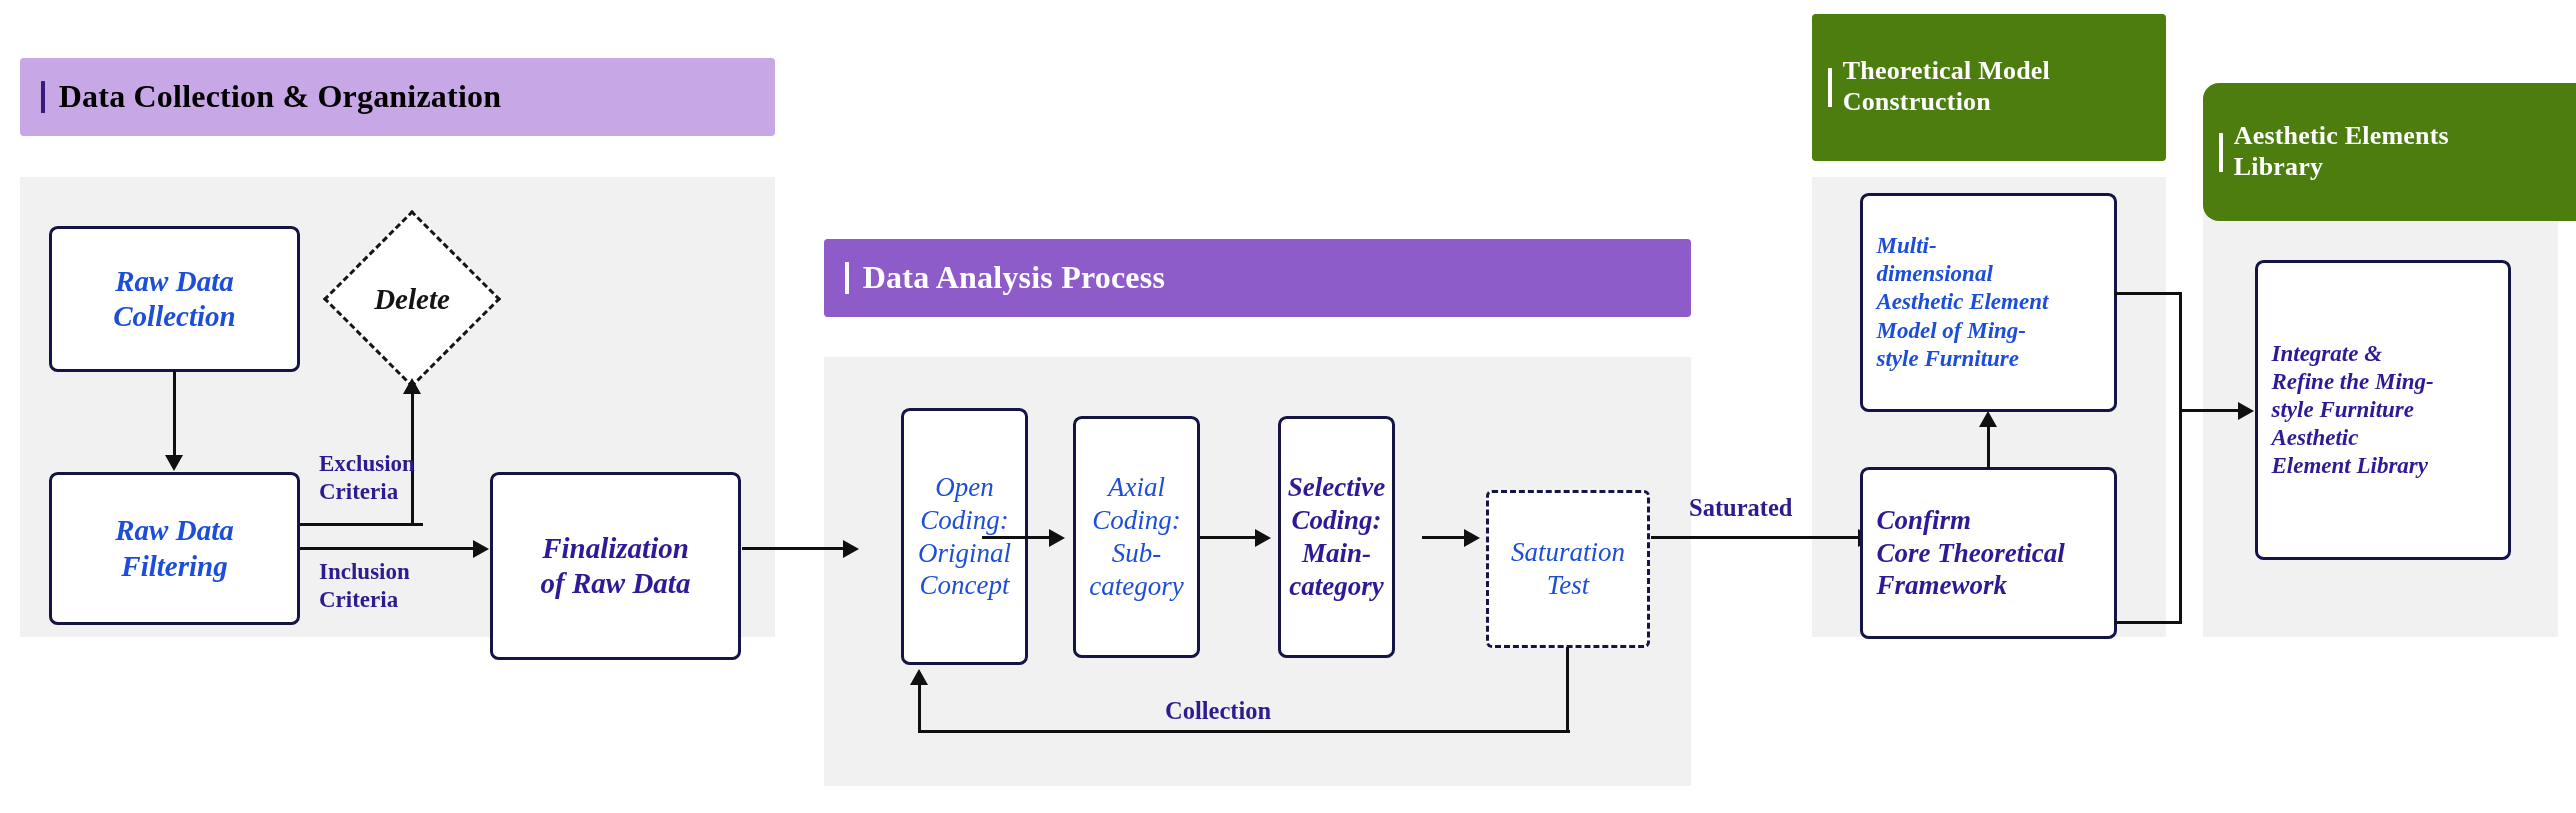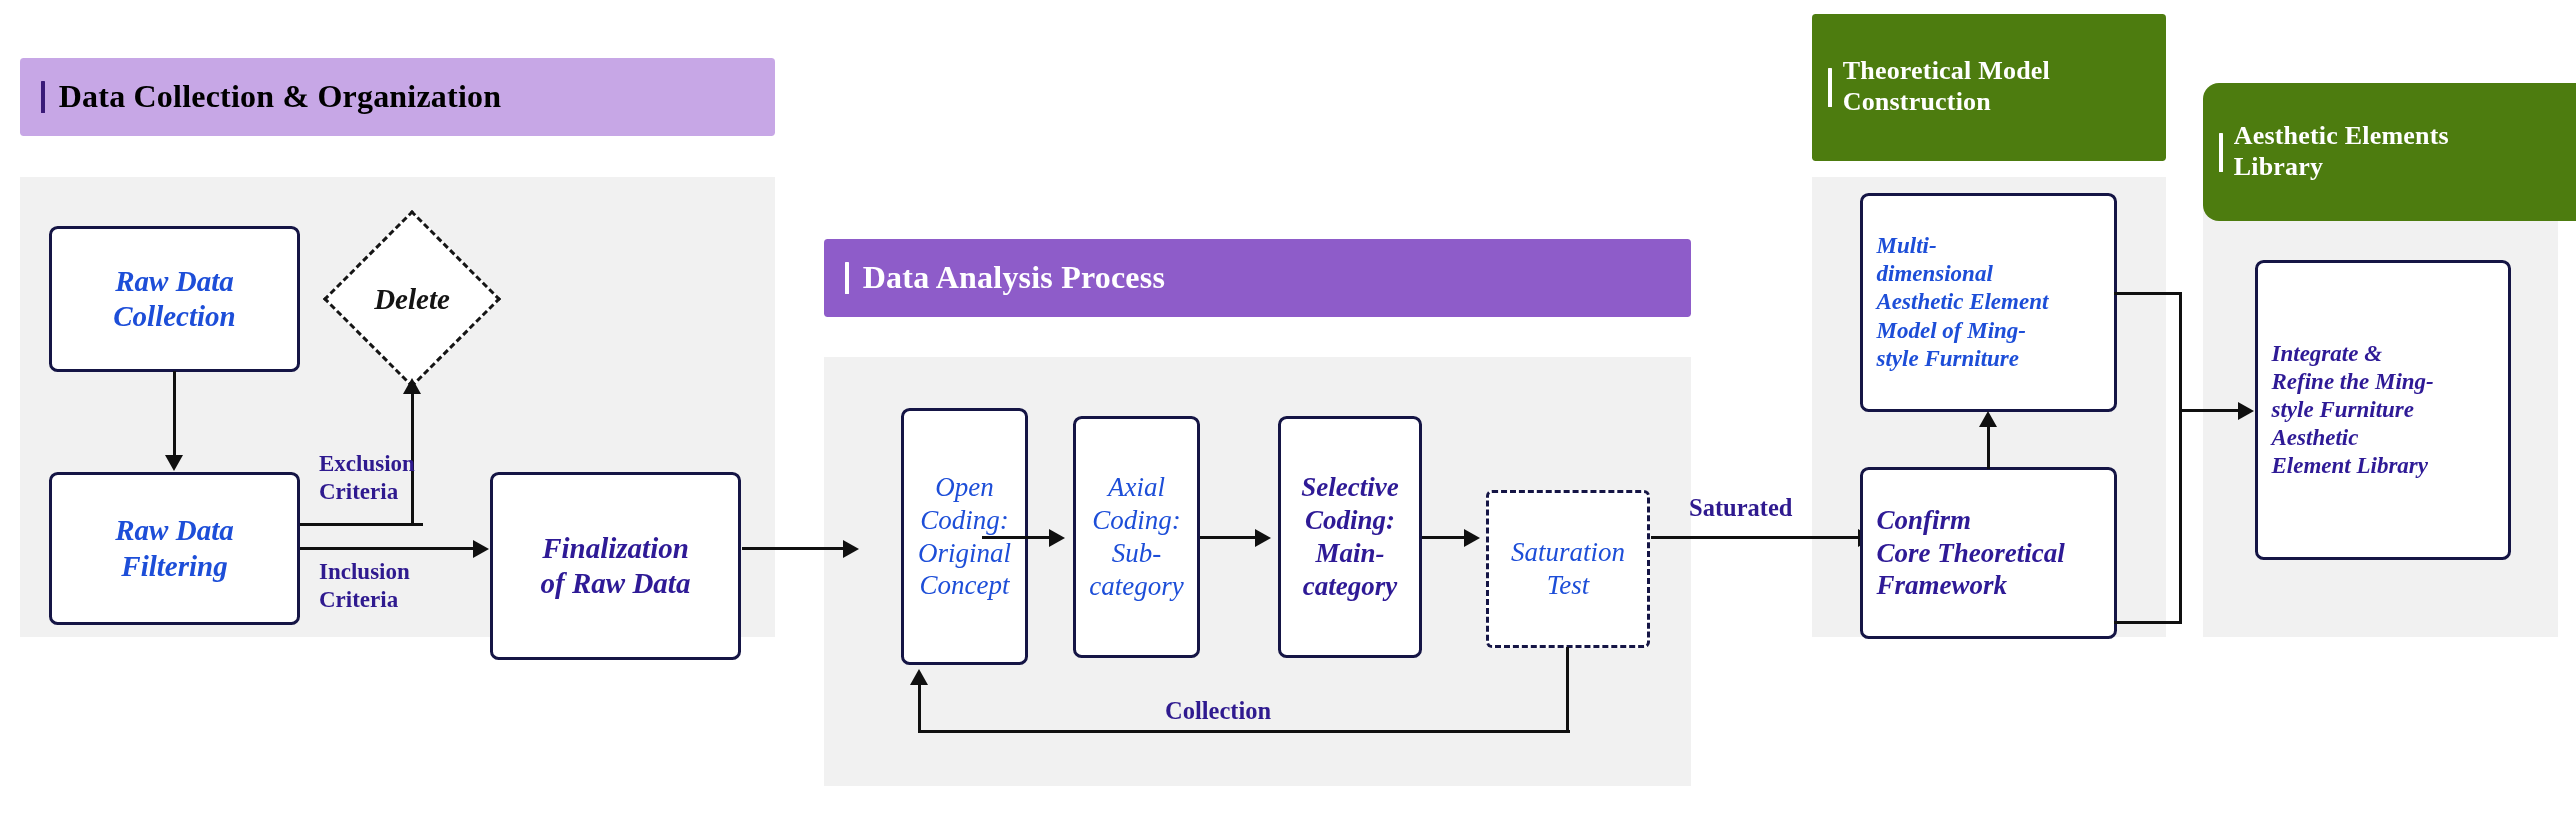--- a/index.html
+++ b/index.html
@@ -127,21 +127,21 @@
   <div class="node dk plain" style="left:855px;top:408px;width:127px;height:257px;font-size:27px;margin-left:46px;">Open
 Coding:
 Original
 Concept</div>
 
   <div class="node dk plain" style="left:1073px;top:416px;width:127px;height:242px;font-size:27px;">Axial
 Coding:
 Sub-
 category</div>
 
-  <div class="node pp" style="left:1278px;top:416px;width:144px;height:242px;font-size:27px;">Selective
+  <div class="node pp" style="left:1278px;top:416px;width:117px;height:242px;font-size:27px;">Selective
 Coding:
 Main-
 category</div>
 
   <div class="node dk plain dashed" style="left:1486px;top:490px;width:164px;height:158px;font-size:27px;">Saturation
 Test</div>
 
   <div class="ln lnh" style="left:982px;top:536px;width:69px;"></div>
   <div class="arw r" style="left:1049px;top:529px;"></div>
 

